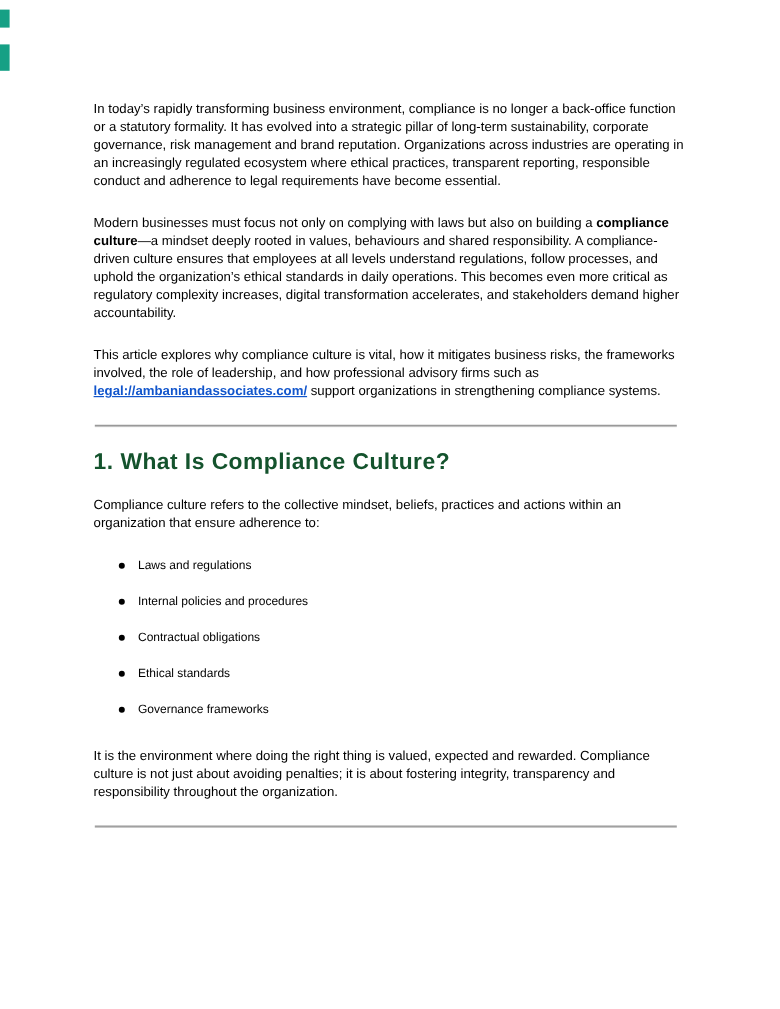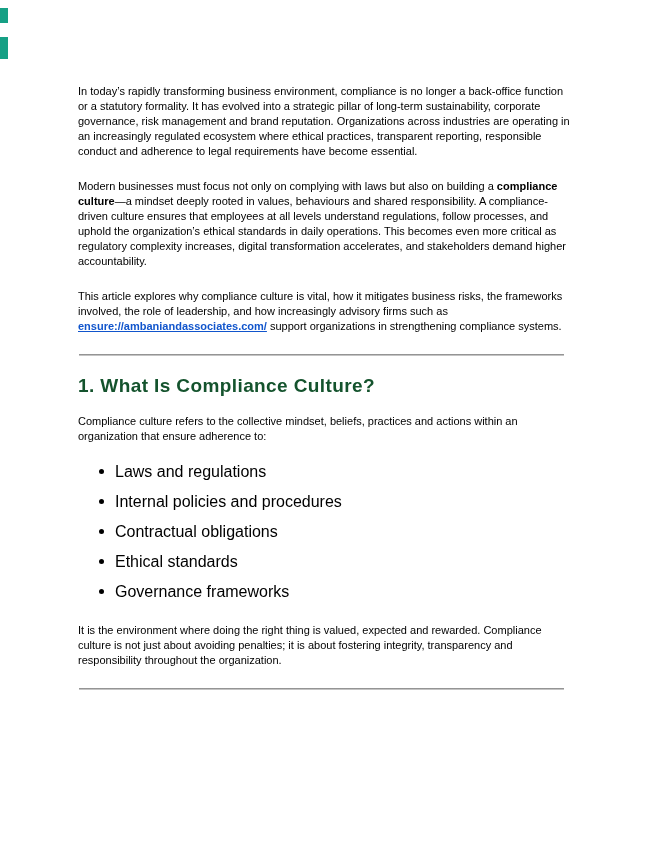--- a/index.html
+++ b/index.html
@@ -61,21 +61,21 @@
     color: #14532d;
     margin: 18px 0 16px 0;
   }
   ul.doc-list {
     list-style: none;
     margin: 0 0 0 0;
     padding: 0;
   }
   ul.doc-list li {
     position: relative;
-    font-size: 16px;
+    font-size: 10px;
     line-height: 15px;
     padding-left: 37px;
     margin-bottom: 15px;
     color: #000000;
   }
   ul.doc-list li:last-child { margin-bottom: 0; }
   ul.doc-list li::before {
     content: "";
     position: absolute;
     left: 21px;
@@ -94,21 +94,21 @@
 
   <div class="edge-mark m1"></div>
   <div class="edge-mark m2"></div>
 
   <div class="content">
 
     <p>In today’s rapidly transforming business environment, compliance is no longer a back-office function or a statutory formality. It has evolved into a strategic pillar of long-term sustainability, corporate governance, risk management and brand reputation. Organizations across industries are operating in an increasingly regulated ecosystem where ethical practices, transparent reporting, responsible conduct and adherence to legal requirements have become essential.</p>
 
     <p><span>Modern businesses must focus not only on complying with laws but also on building a </span><strong>compliance culture</strong><span>—a mindset deeply rooted in values, behaviours and shared responsibility. A compliance-driven culture ensures that employees at all levels understand regulations, follow processes, and uphold the organization’s ethical standards in daily operations. This becomes even more critical as regulatory complexity increases, digital transformation accelerates, and stakeholders demand higher accountability.</span></p>
 
-    <p><span>This article explores why compliance culture is vital, how it mitigates business risks, the frameworks involved, the role of leadership, and how increasingly advisory firms such as </span><a class="doc-link" href="#">ensure://ambaniandassociates.com/</a><span> support organizations in strengthening compliance systems.</span></p>
+    <p><span>This article explores why compliance culture is vital, how it mitigates business risks, the frameworks involved, the role of leadership, and how professional advisory firms such as </span><a class="doc-link" href="#">legal://ambaniandassociates.com/</a><span> support organizations in strengthening compliance systems.</span></p>
 
     <hr class="divider top">
 
     <h1 class="section-heading">1. What Is Compliance Culture?</h1>
 
     <p>Compliance culture refers to the collective mindset, beliefs, practices and actions within an organization that ensure adherence to:</p>
 
     <ul class="doc-list">
       <li>Laws and regulations</li>
       <li>Internal policies and procedures</li>

